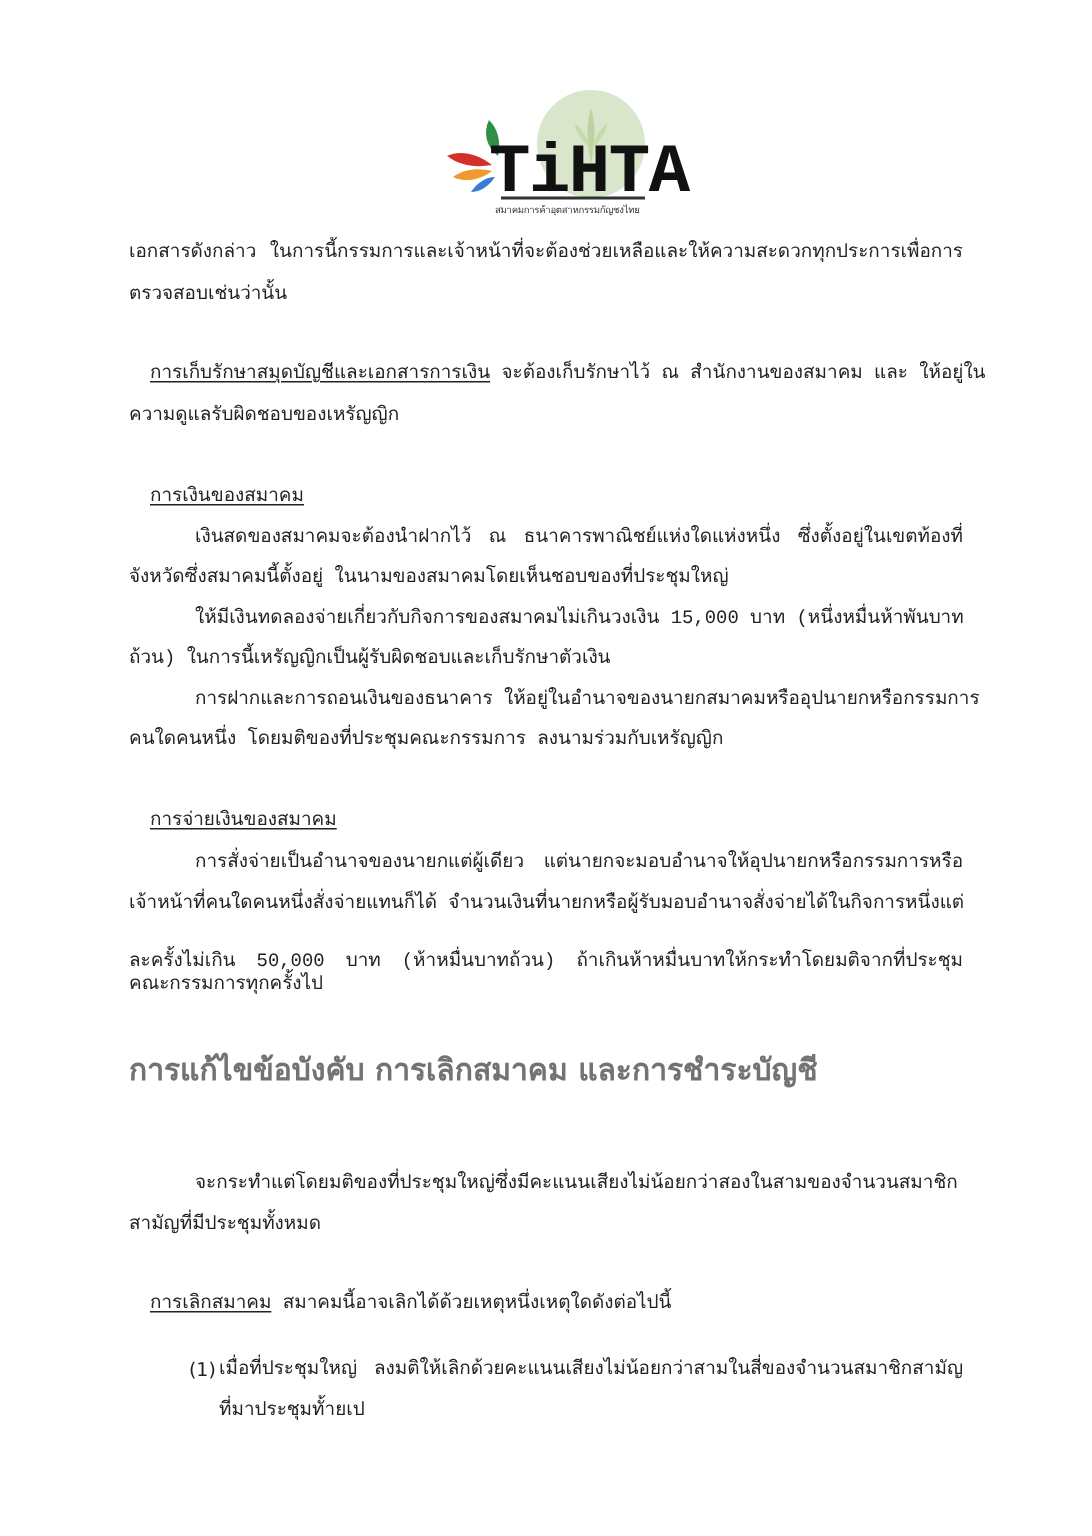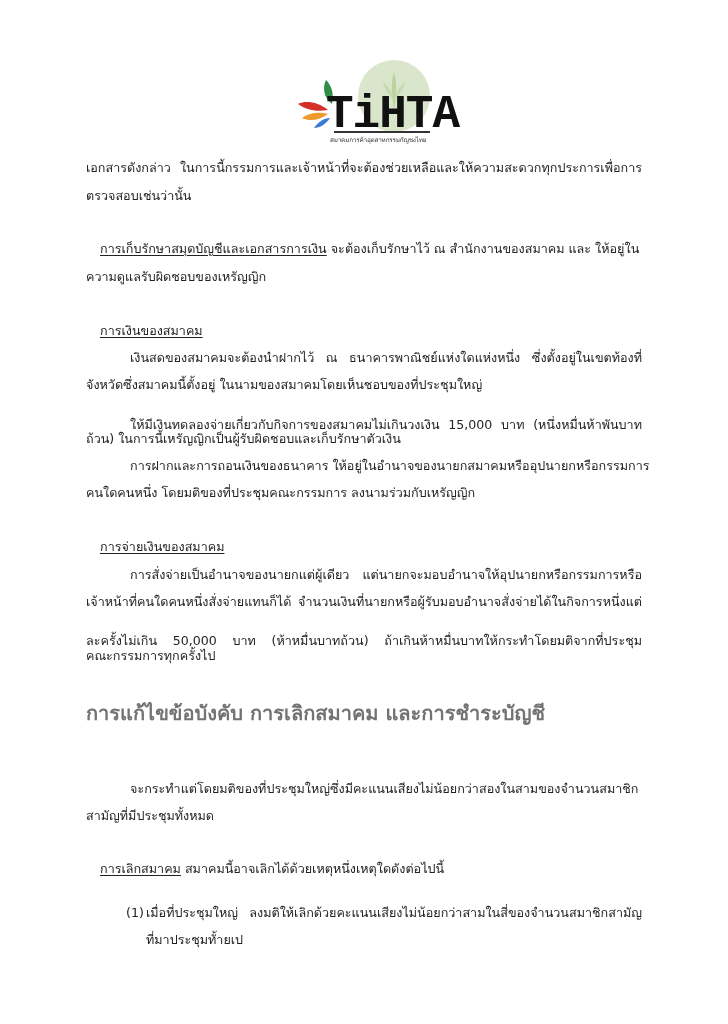--- a/index.html
+++ b/index.html
@@ -22,21 +22,21 @@
     }
     .logo-underline { position: absolute; left: 38px; top: 73px; width: 96px; height: 2px; background: #333; }
     .logo-sub {
       position: absolute; left: 34px; top: 77px; width: 104px;
       font-size: 6.4px; color: #333; white-space: nowrap; letter-spacing: -0.2px;
     }
 
     
     .line {
       position: absolute; left: 86px; width: 556px;
-      font-size: 12.6px; line-height: 18px; white-space: nowrap; color: #222;
+      font-size: 12.6px; line-height: 18px; white-space: nowrap; color: #222; font-family: Liberation Mono, monospace;
     }
     .line.indent { left: 130px; width: 512px; }
     .line.justify { text-align: justify; text-align-last: justify; }
     .u { text-decoration: underline; text-underline-offset: 2px; margin-left: 14px; }
     .heading {
       position: absolute; left: 86px; top: 697px;
       font-size: 20px; font-weight: bold; color: #737373; white-space: nowrap;
     }
     .list-num { position: absolute; left: 126px; font-size: 12.6px; line-height: 18px; color: #222; }
   </style>
@@ -67,21 +67,21 @@
   <div class="line" style="top:187px">ตรวจสอบเช่นว่านั้น</div>
 
   <div class="line" style="top:240px">
     <span class="u">การเก็บรักษาสมุดบัญชีและเอกสารการเงิน</span><span> จะต้องเก็บรักษาไว้ ณ สำนักงานของสมาคม และ ให้อยู่ใน</span>
   </div>
   <div class="line" style="top:268px">ความดูแลรับผิดชอบของเหรัญญิก</div>
 
   <div class="line u" style="top:322px">การเงินของสมาคม</div>
   <div class="line indent justify" style="top:349px">เงินสดของสมาคมจะต้องนำฝากไว้ ณ ธนาคารพาณิชย์แห่งใดแห่งหนึ่ง  ซึ่งตั้งอยู่ในเขตท้องที่</div>
   <div class="line" style="top:376px">จังหวัดซึ่งสมาคมนี้ตั้งอยู่ ในนามของสมาคมโดยเห็นชอบของที่ประชุมใหญ่</div>
-  <div class="line indent justify" style="top:416px">ให้มีเงินทดลองจ่ายเกี่ยวกับกิจการของสมาคมไม่เกินวงเงิน 15,000 บาท (หนึ่งหมื่นห้าพันบาท</div>
+  <div class="line indent justify" style="top:403px">ให้มีเงินทดลองจ่ายเกี่ยวกับกิจการของสมาคมไม่เกินวงเงิน 15,000 บาท (หนึ่งหมื่นห้าพันบาท</div>
   <div class="line" style="top:430px">ถ้วน) ในการนี้เหรัญญิกเป็นผู้รับผิดชอบและเก็บรักษาตัวเงิน</div>
   <div class="line indent justify" style="top:457px">การฝากและการถอนเงินของธนาคาร ให้อยู่ในอำนาจของนายกสมาคมหรืออุปนายกหรือกรรมการ</div>
   <div class="line" style="top:484px">คนใดคนหนึ่ง โดยมติของที่ประชุมคณะกรรมการ ลงนามร่วมกับเหรัญญิก</div>
 
   <div class="line u" style="top:538px">การจ่ายเงินของสมาคม</div>
   <div class="line indent justify" style="top:566px">การสั่งจ่ายเป็นอำนาจของนายกแต่ผู้เดียว แต่นายกจะมอบอำนาจให้อุปนายกหรือกรรมการหรือ</div>
   <div class="line justify" style="top:593px">เจ้าหน้าที่คนใดคนหนึ่งสั่งจ่ายแทนก็ได้  จำนวนเงินที่นายกหรือผู้รับมอบอำนาจสั่งจ่ายได้ในกิจการหนึ่งแต่</div>
   <div class="line justify" style="top:632px">ละครั้งไม่เกิน  50,000 บาท  (ห้าหมื่นบาทถ้วน)  ถ้าเกินห้าหมื่นบาทให้กระทำโดยมติจากที่ประชุม</div>
   <div class="line" style="top:647px">คณะกรรมการทุกครั้งไป</div>
 

